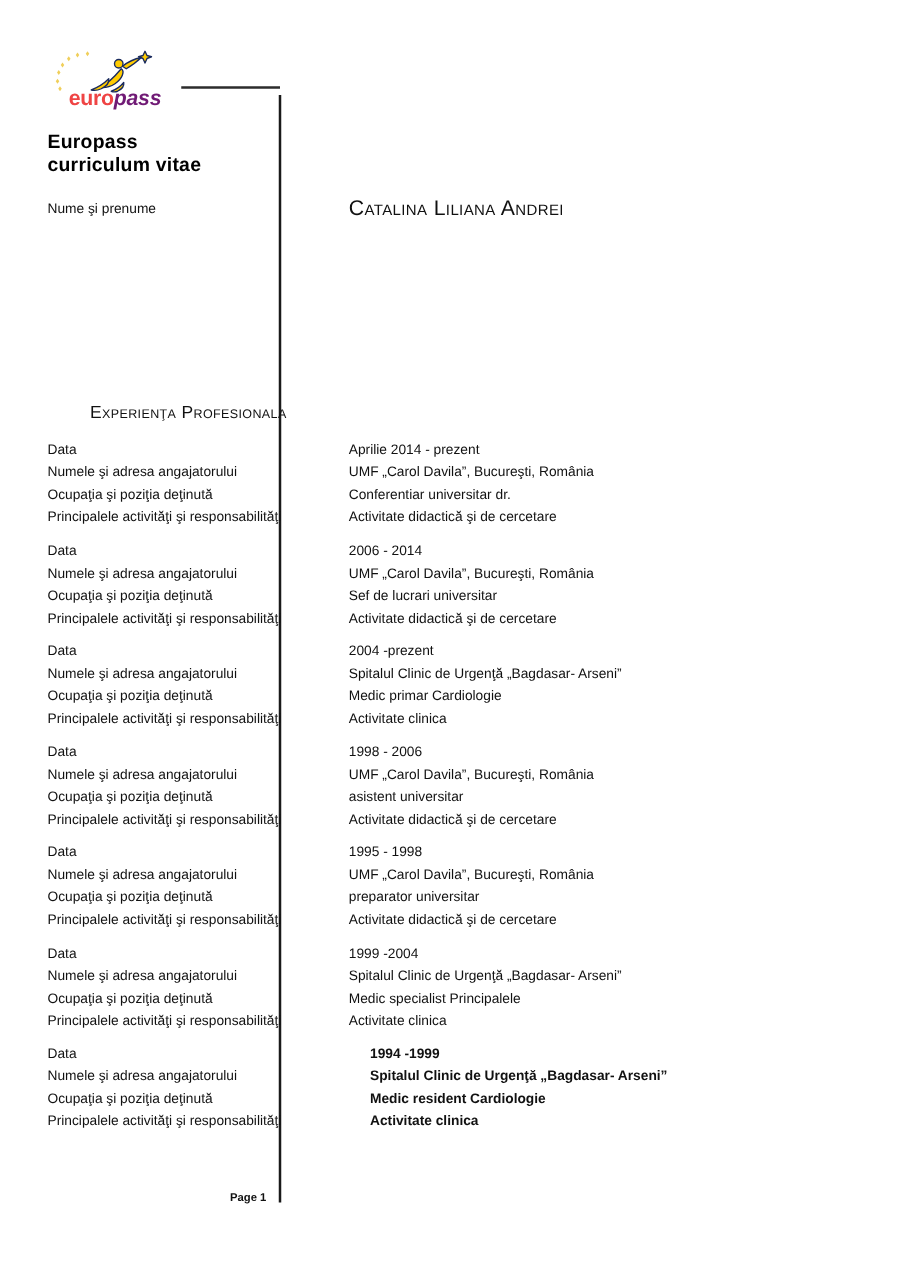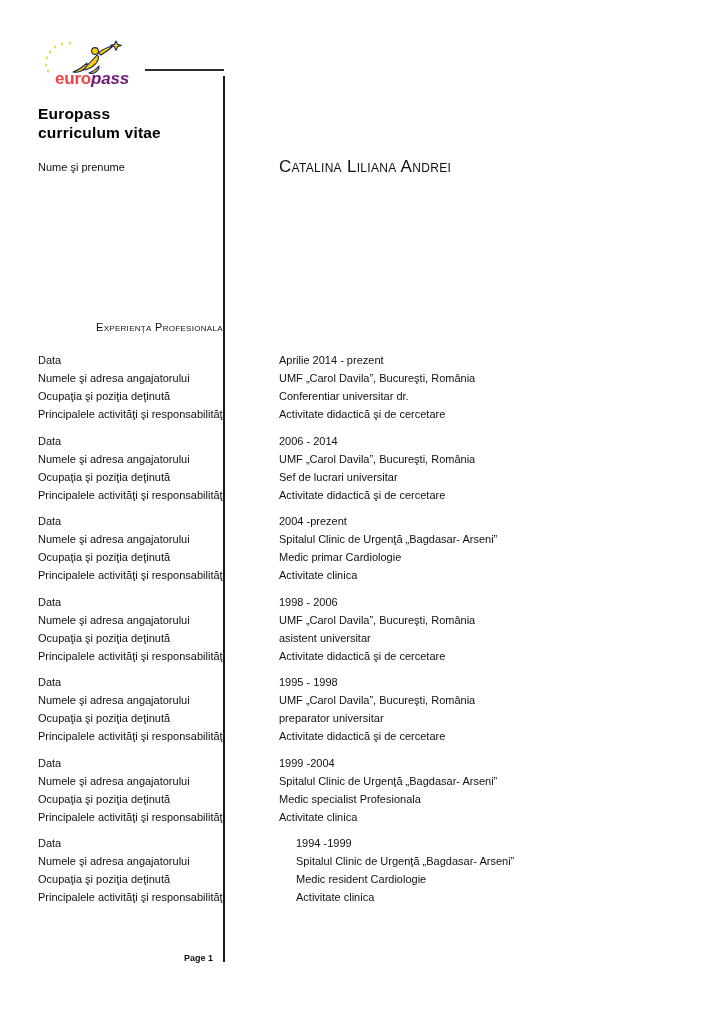--- a/index.html
+++ b/index.html
@@ -27,28 +27,28 @@
   .hline { position: absolute; left: 145px; top: 69px; width: 79px; height: 2px; background: #2c2c2c; }
   .vline { position: absolute; left: 223px; top: 76px; width: 2px; height: 886px; background: #1a1a1a; }
 
   
   .title { position: absolute; left: 38px; top: 104px; font-size: 15.5px; font-weight: bold; line-height: 19px; color: #000; letter-spacing: 0.2px; }
 
   
   .row { display: flex; line-height: 18px; font-size: 11px; }
   .row .label { width: 270px; padding-left: 38px; }
   .row .value { padding-left: 9px; }
-  .value.indent { padding-left: 26px; }
+  .value.indent { padding-left: 26px; font-weight: bold; }
   .smallcaps { font-variant: small-caps; letter-spacing: 0.3px; font-size: 17px; }
 
   .name-row { position: absolute; left: 0; top: 158px; width: 100%; }
 
   .section-heading {
-    position: absolute; left: 96px; top: 321px;
-    font-variant: small-caps; font-size: 11px; letter-spacing: 0.3px;
+    position: absolute; left: 72px; top: 321px;
+    font-variant: small-caps; font-size: 14px; letter-spacing: 0.3px;
   }
 
   .experience { position: absolute; left: 0; top: 351px; width: 100%; }
   .block { margin-bottom: 8.5px; }
 
   .footer { position: absolute; left: 184px; top: 953px; font-size: 9px; font-weight: bold; }
 </style>
 </head>
 <body>
 
@@ -195,21 +195,21 @@
       <div class="row">
         <div class="label">Data</div>
         <div class="value">1999 -2004</div>
       </div>
       <div class="row">
         <div class="label">Numele şi adresa angajatorului</div>
         <div class="value">Spitalul Clinic de Urgenţă „Bagdasar- Arseni”</div>
       </div>
       <div class="row">
         <div class="label">Ocupaţia şi poziţia deţinută</div>
-        <div class="value">Medic specialist Profesionala</div>
+        <div class="value">Medic specialist Principalele</div>
       </div>
       <div class="row">
         <div class="label">Principalele activităţi şi responsabilităţi</div>
         <div class="value">Activitate clinica</div>
       </div>
     </div>
 
     <div class="block">
       <div class="row">
         <div class="label">Data</div>

